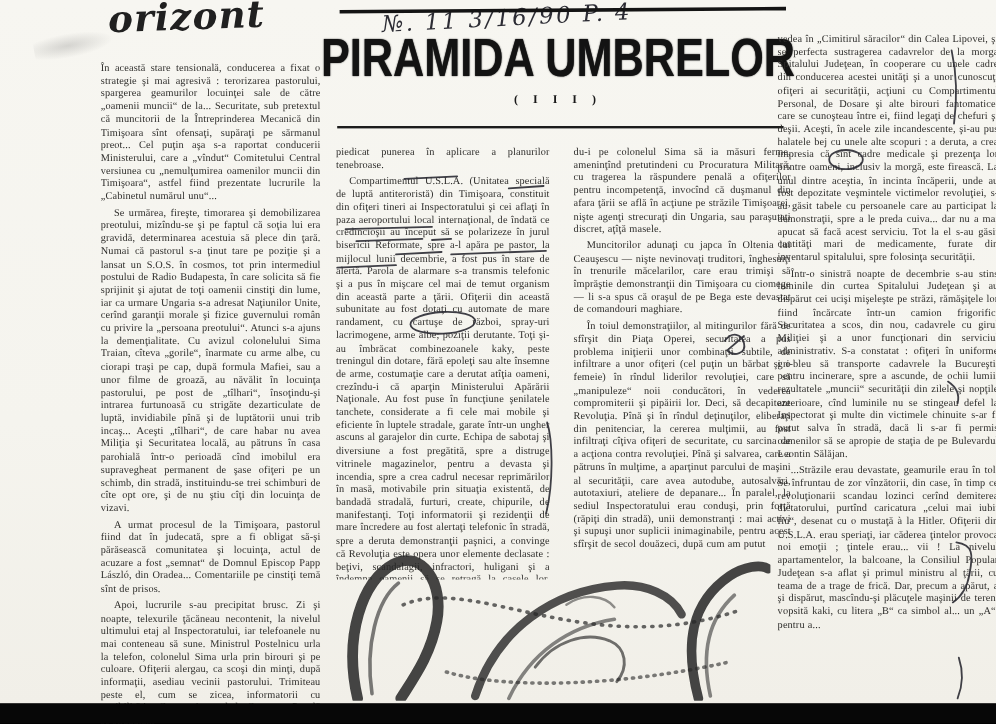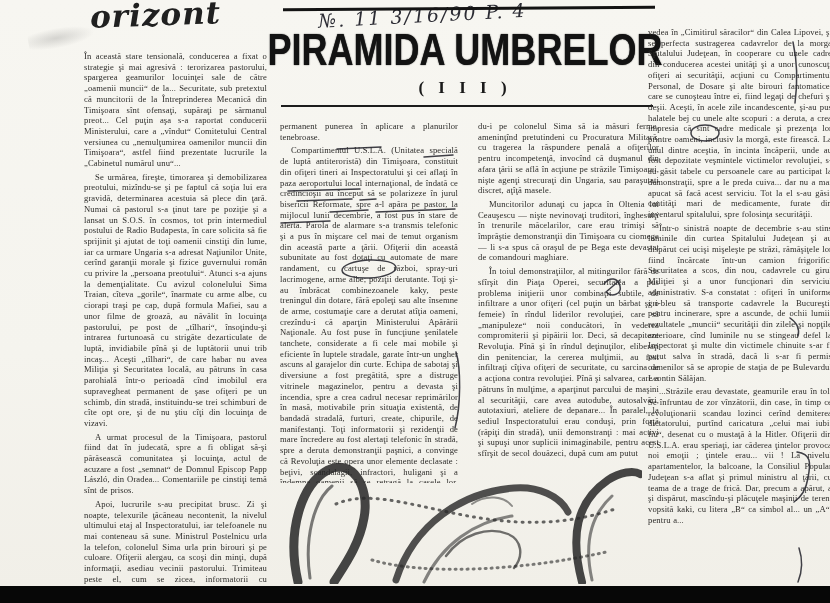--- a/index.html
+++ b/index.html
@@ -13,21 +13,21 @@
   .hand-note{position:absolute;left:318px;top:4px;width:220px;
              font-family:"DejaVu Serif",serif;font-style:italic;font-size:19px;
              letter-spacing:2px;color:#2c2c34;transform:rotate(-3deg);white-space:nowrap;}
   .top-rule{position:absolute;left:283px;top:7px;width:372px;height:3px;background:#141414;
             transform:rotate(-0.4deg);}
   .headline{position:absolute;left:274px;top:24px;width:382px;text-align:center;
             font-family:"Liberation Sans",sans-serif;font-weight:900;font-size:34px;
             color:#131313;transform:scale(1.06,1.32);transform-origin:center top;
             letter-spacing:0px;text-shadow:0 0 1px #111;white-space:nowrap;}
   .part-no{position:absolute;left:274px;top:78px;width:382px;text-align:center;
-           font-weight:bold;font-size:17px;letter-spacing:5px;color:#1a1a1a;}
+           font-weight:bold;font-size:10px;letter-spacing:5px;color:#1a1a1a;}
   .title-rule{position:absolute;left:281px;top:105px;width:372px;height:2px;background:#1c1c1c;}
   .col{position:absolute;overflow:hidden;color:#2d2c2a;}
   .col p{margin:0 0 3px 0;text-indent:11px;font-size:8.6px;line-height:10.7px;
          text-align:justify;letter-spacing:0.1px;word-spacing:0.4px;}
   .col p:first-child{text-indent:0;}
   .col1{left:84px;top:51px;width:183px;height:556px;}
   .col2{left:280px;top:121px;width:178px;height:362px;}
   .col3{left:478px;top:121px;width:181px;height:340px;}
   .col4{left:648px;top:27px;width:184px;height:561px;}
   .sketch{position:absolute;left:276px;top:460px;width:366px;height:124px;}
@@ -52,21 +52,21 @@
   <div class="part-no">( I I I )</div>
   <div class="title-rule"></div>
 
   <div class="col col1">
       <p>În această stare tensională, conducerea a fixat o strategie şi mai agresivă : terorizarea pastorului, spargerea geamurilor locuinţei sale de către „oamenii muncii“ de la... Securitate, sub pretextul că muncitorii de la Întreprinderea Mecanică din Timişoara sînt ofensaţi, supăraţi pe sărmanul preot... Cel puţin aşa s-a raportat conducerii Ministerului, care a „vîndut“ Comitetului Central versiunea cu „nemulţumirea oamenilor muncii din Timişoara“, astfel fiind prezentate lucrurile la „Cabinetul numărul unu“...</p>
       <p>Se urmărea, fireşte, timorarea şi demobilizarea preotului, mizîndu-se şi pe faptul că soţia lui era gravidă, determinarea acestuia să plece din ţară. Numai că pastorul s-a ţinut tare pe poziţie şi a lansat un S.O.S. în cosmos, tot prin intermediul postului de Radio Budapesta, în care solicita să fie sprijinit şi ajutat de toţi oamenii cinstiţi din lume, iar ca urmare Ungaria s-a adresat Naţiunilor Unite, cerînd garanţii morale şi fizice guvernului român cu privire la „persoana preotului“. Atunci s-a ajuns la demenţialitate. Cu avizul colonelului Sima Traian, cîteva „gorile“, înarmate cu arme albe, cu ciorapi traşi pe cap, după formula Mafiei, sau a unor filme de groază, au năvălit în locuinţa pastorului, pe post de „tîlhari“, însoţindu-şi intrarea furtunoasă cu strigăte dezarticulate de luptă, invidiabile pînă şi de luptătorii unui trib incaş... Aceşti „tîlhari“, de care habar nu avea Miliţia şi Securitatea locală, au pătruns în casa parohială într-o perioadă cînd imobilul era supravegheat permanent de şase ofiţeri pe un schimb, din stradă, instituindu-se trei schimburi de cîte opt ore, şi de nu ştiu cîţi din locuinţa de vizavi.</p>
       <p>A urmat procesul de la Timişoara, pastorul fiind dat în judecată, spre a fi obligat să-şi părăsească comunitatea şi locuinţa, actul de acuzare a fost „semnat“ de Domnul Episcop Papp László, din Oradea... Comentariile pe cinstiţi temă sînt de prisos.</p>
       <p>Apoi, lucrurile s-au precipitat brusc. Zi şi noapte, telexurile ţăcăneau necontenit, la nivelul ultimului etaj al Inspectoratului, iar telefoanele nu mai conteneau să sune. Ministrul Postelnicu urla la telefon, colonelul Sima urla prin birouri şi pe culoare. Ofiţerii alergau, ca scoşi din minţi, după informaţii, asediau vecinii pastorului. Trimiteau peste el, cum se zicea, informatorii cu posibilităţi... Compartimentul de Cercetare Penală se străduia...</p>
     </div>
   <div class="col col2">
-      <p>permanent punerea în aplicare a planurilor tenebroase.</p>
+      <p>piedicat punerea în aplicare a planurilor tenebroase.</p>
       <p>Compartimentul U.S.L.A. (Unitatea specială de luptă antiteroristă) din Timişoara, constituit din ofiţeri tineri ai Inspectoratului şi cei aflaţi în paza aeroportului local internaţional, de îndată ce credincioşii au început să se polarizeze în jurul bisericii Reformate, spre a-l apăra pe pastor, la mijlocul lunii decembrie, a fost pus în stare de alertă. Parola de alarmare s-a transmis telefonic şi a pus în mişcare cel mai de temut organism din această parte a ţării. Ofiţerii din această subunitate au fost dotaţi cu automate de mare randament, cu cartuşe de război, spray-uri lacrimogene, arme albe; poziţii derutante. Toţi şi-au îmbrăcat combinezoanele kaky, peste treningul din dotare, fără epoleţi sau alte însemne de arme, costumaţie care a derutat atîţia oameni, crezîndu-i că aparţin Ministerului Apărării Naţionale. Au fost puse în funcţiune şenilatele tanchete, considerate a fi cele mai mobile şi eficiente în luptele stradale, garate într-un ungher ascuns al garajelor din curte. Echipa de sabotaj şi diversiune a fost pregătită, spre a distruge vitrinele magazinelor, pentru a devasta şi incendia, spre a crea cadrul necesar reprimărilor în masă, motivabile prin situaţia existentă, de bandadă stradală, furturi, create, chipurile, de manifestanţi. Toţi informatorii şi rezidenţii de mare încredere au fost alertaţi telefonic în stradă, spre a deruta demonstranţii paşnici, a convinge că Revoluţia este opera unor elemente declasate : beţivi, scandalagii, infractori, huligani şi a îndemna oamenii să se retragă la casele lor. Generalul Macri Emil, însoţit de un cortegiu întreg de ofiţeri superiori, inspecta şi analiza situaţia, îndemnîn-</p>
     </div>
   <div class="col col3">
       <p>du-i pe colonelul Sima să ia măsuri ferme, ameninţînd pretutindeni cu Procuratura Militară, cu tragerea la răspundere penală a ofiţerilor pentru incompetenţă, invocînd că duşmanul din afara ţării se află în acţiune pe străzile Timişoarei, nişte agenţi strecuraţi din Ungaria, sau paraşutaţi discret, aţîţă masele.</p>
       <p>Muncitorilor adunaţi cu japca în Oltenia lui Ceauşescu — nişte nevinovaţi truditori, înghesuiţi în trenurile măcelarilor, care erau trimişi să împrăştie demonstranţii din Timişoara cu ciomege — li s-a spus că oraşul de pe Bega este devastat de comandouri maghiare.</p>
       <p>În toiul demonstraţiilor, al mitingurilor fără de sfîrşit din Piaţa Operei, securitatea a pus problema iniţierii unor combinaţii subtile, de infiltrare a unor ofiţeri (cel puţin un bărbat şi o femeie) în rîndul liderilor revoluţiei, care să „manipuleze“ noii conducători, în vederea compromiterii şi pipăirii lor. Deci, să decapiteze Revoluţia. Pînă şi în rîndul deţinuţilor, eliberaţi din penitenciar, la cererea mulţimii, au fost infiltraţi cîţiva ofiţeri de securitate, cu sarcina de a acţiona contra revoluţiei. Pînă şi salvarea, care a pătruns în mulţime, a aparţinut parcului de maşini al securităţii, care avea autodube, autosalvări, autotaxiuri, ateliere de depanare... În paralel, la sediul Inspectoratului erau conduşi, prin forţă (răpiţi din stradă), unii demonstranţi : mai activi şi supuşi unor suplicii inimaginabile, pentru acest sfîrşit de secol douăzeci, după cum am putut</p>
     </div>
   <div class="col col4">
       <p>vedea în „Cimitirul săracilor“ din Calea Lipovei, şi se perfecta sustragerea cadavrelor de la morga Spitalului Judeţean, în cooperare cu unele cadre din conducerea acestei unităţi şi a unor cunoscuţi ofiţeri ai securităţii, acţiuni cu Compartimentul Personal, de Dosare şi alte birouri fantomatice, care se cunoşteau între ei, fiind legaţi de chefuri şi deşii. Aceşti, în acele zile incandescente, şi-au pus halatele bej cu unele alte scopuri : a deruta, a crea impresia că sînt cadre medicale şi prezenţa lor printre oameni, inclusiv la morgă, este firească. La unul dintre aceştia, în incinta încăperii, unde au fost depozitate veşmintele victimelor revoluţiei, s-au găsit tabele cu persoanele care au participat la demonstraţii, spre a le preda cuiva... dar nu a mai apucat să facă acest serviciu. Tot la el s-au găsit cantităţi mari de medicamente, furate din inventarul spitalului, spre folosinţa securităţii.</p>
       <p>Într-o sinistră noapte de decembrie s-au stins luminile din curtea Spitalului Judeţean şi au dispărut cei ucişi mişeleşte pe străzi, rămăşiţele lor fiind încărcate într-un camion frigorific. Securitatea a scos, din nou, cadavrele cu girul Miliţiei şi a unor funcţionari din serviciul administrativ. S-a constatat : ofiţeri în uniforme gri-bleu să transporte cadavrele la Bucureşti, pentru incinerare, spre a ascunde, de ochii lumii, rezultatele „muncii“ securităţii din zilele şi nopţile anterioare, cînd luminile nu se stingeau defel la Inspectorat şi multe din victimele chinuite s-ar fi putut salva în stradă, dacă li s-ar fi permis oamenilor să se apropie de staţia de pe Bulevardul Leontin Sălăjan.</p>

